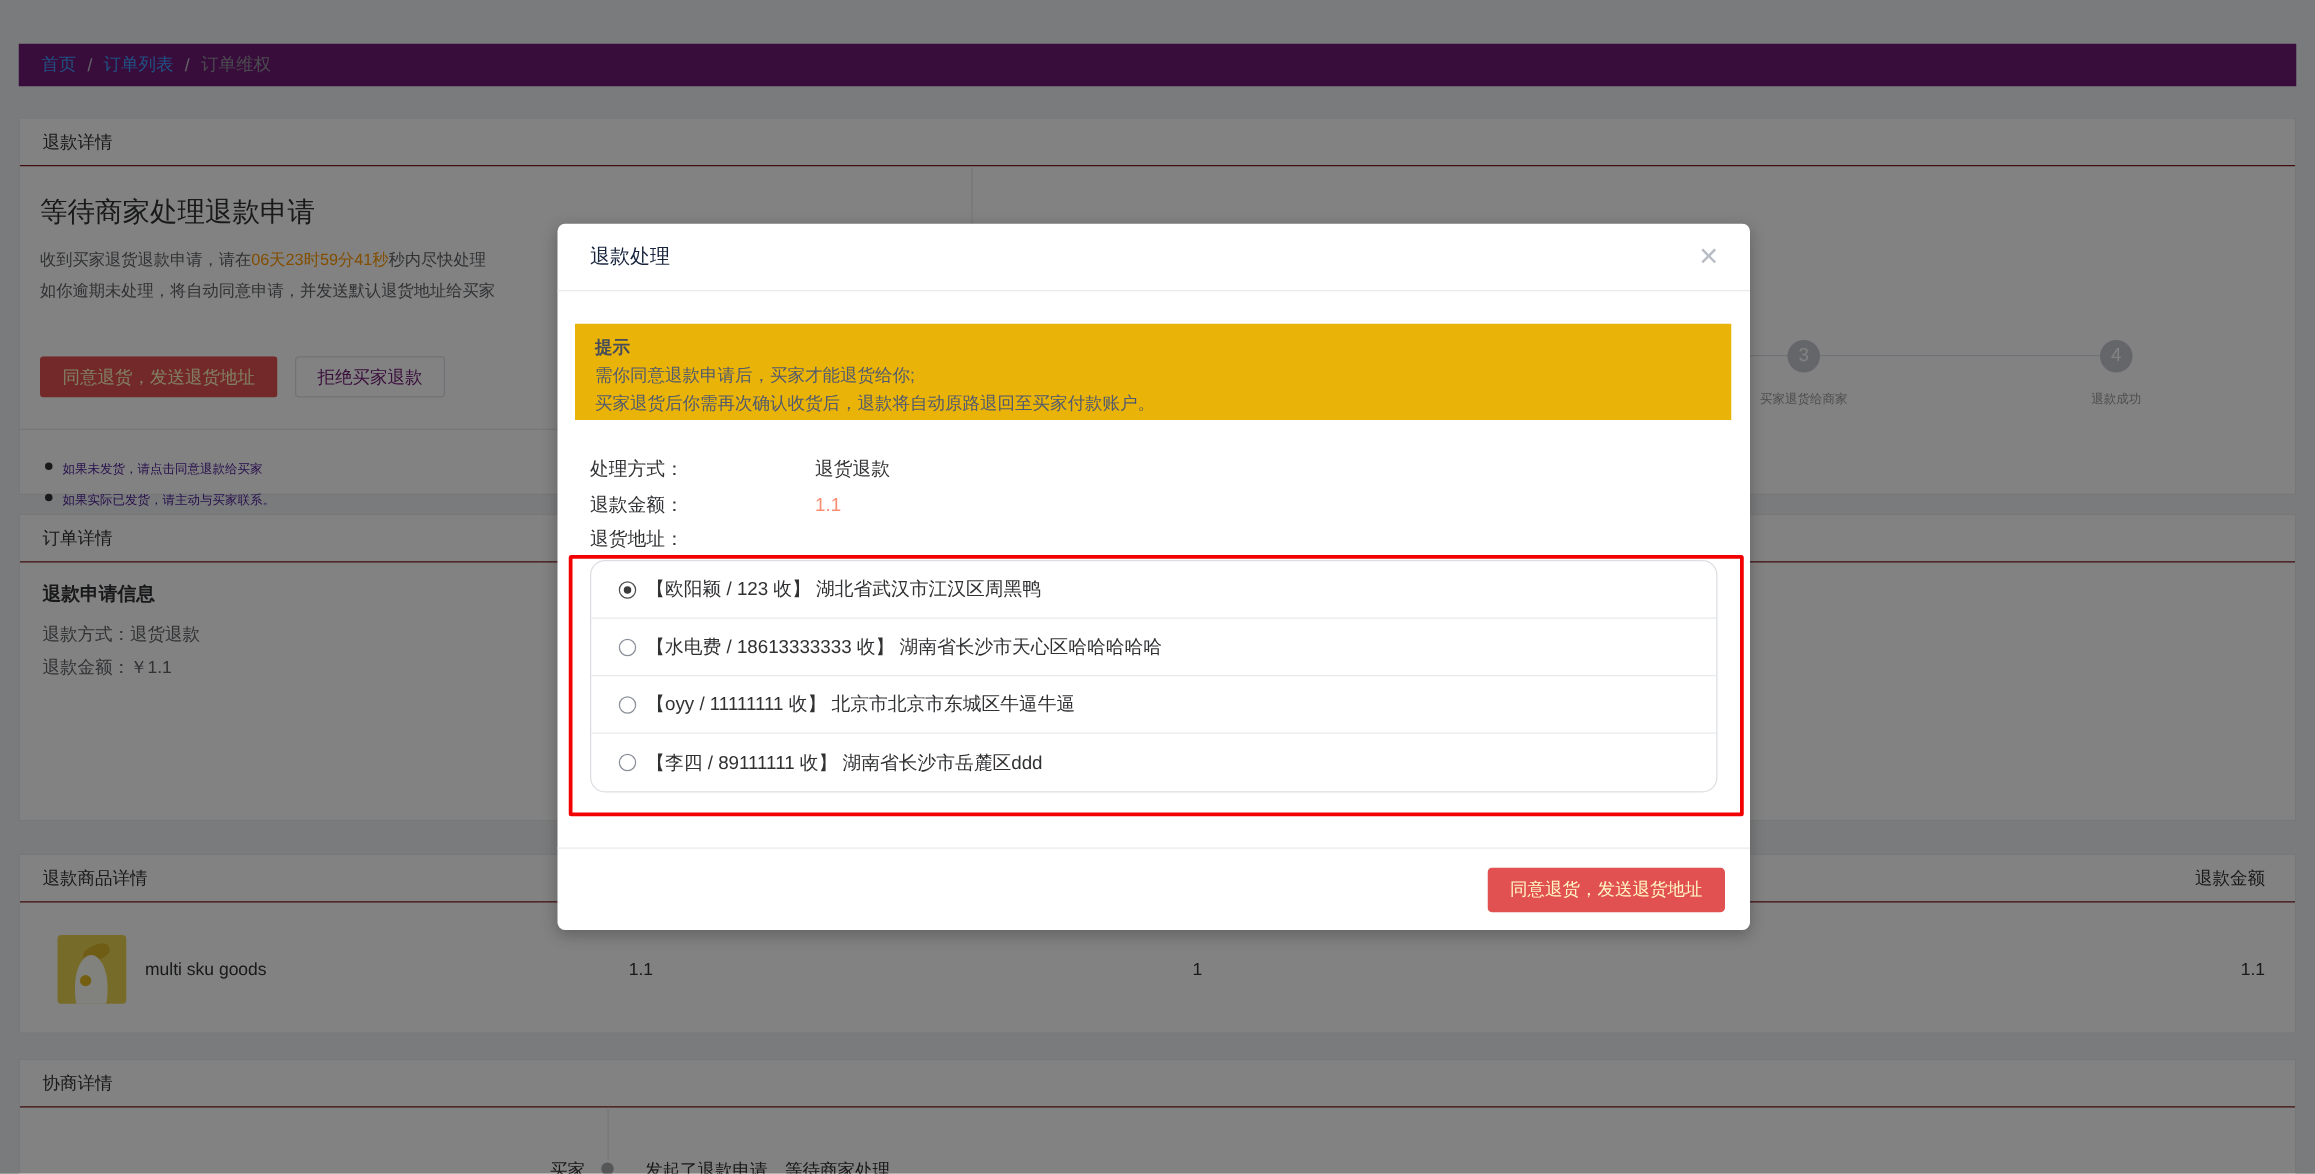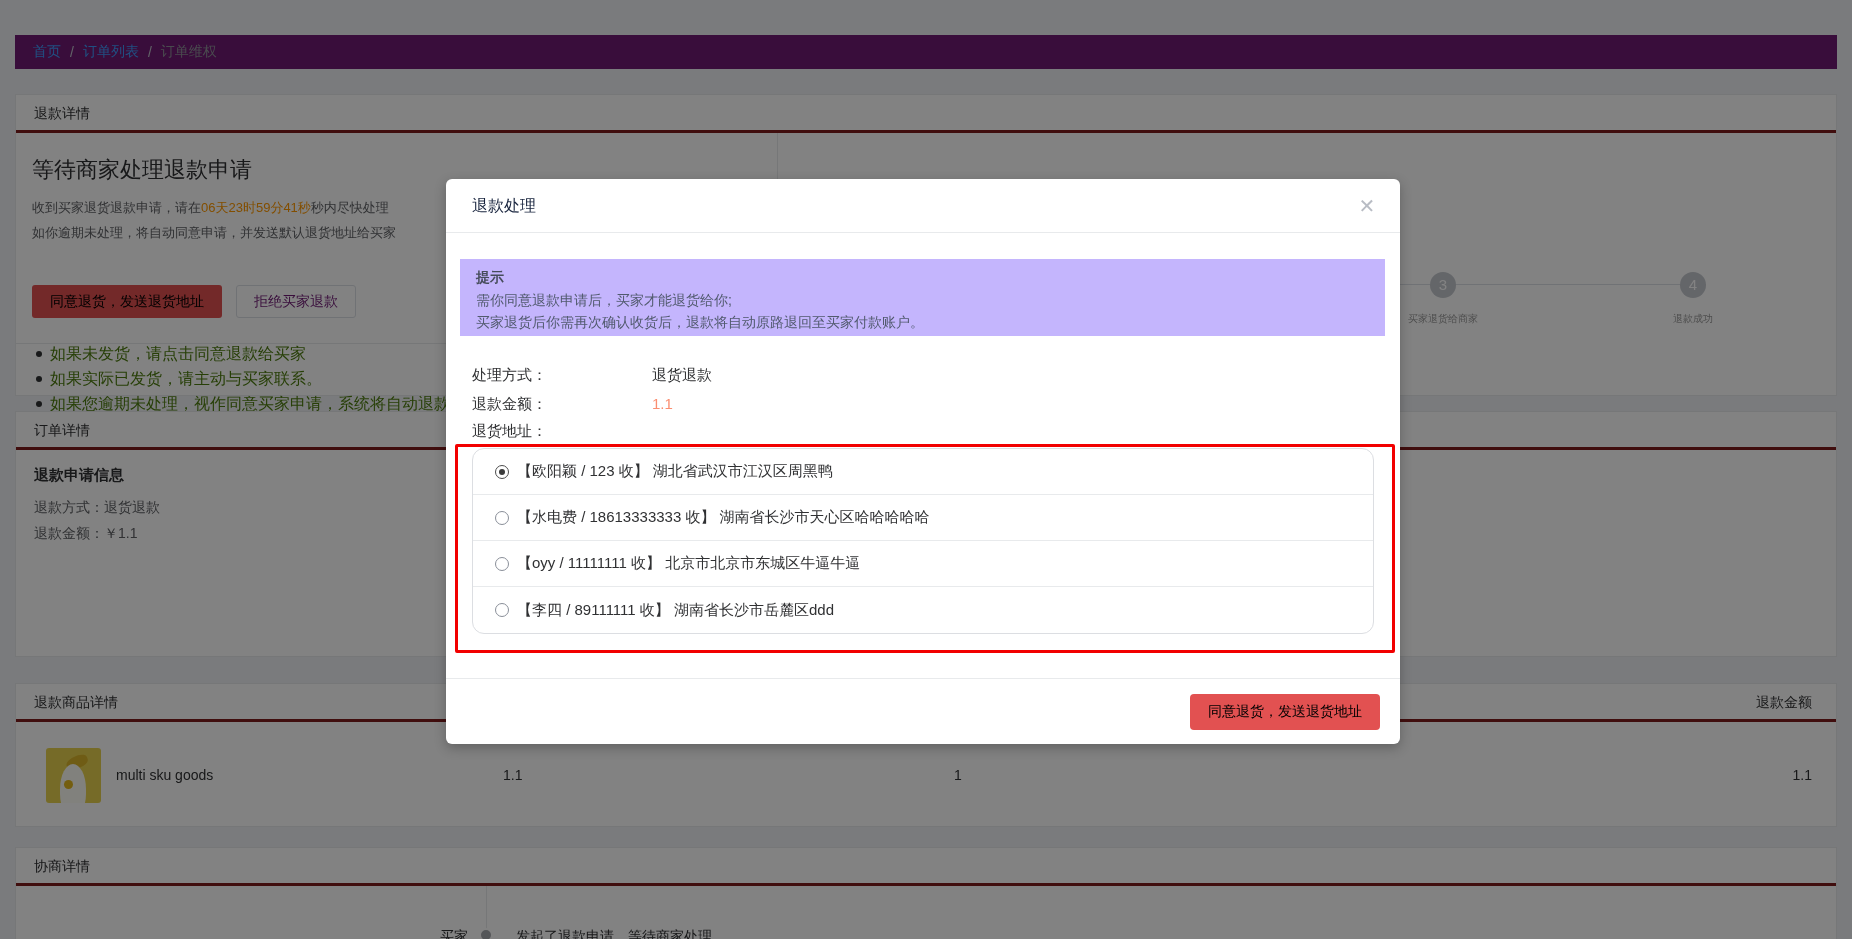--- a/index.html
+++ b/index.html
@@ -20,42 +20,42 @@
   .crumb-sep { color:#c0c4cc; margin:0 9px; }
   .crumb-current { color:#909399; }
 
   
   .card {
     position:absolute; left:15px; right:15px; background:#fff;
     border:1px solid #e8eaec;
   }
   .card-header {
     height:38px; line-height:37px; padding:0 18px;
-    border-bottom:3px solid #7f1d1d; font-size:14px; color:#303133;
+    border-bottom:1px solid #7f1d1d; font-size:14px; color:#303133;
     display:flex; justify-content:space-between;
   }
 
   
   #card-refund { top:94px; height:302px; }
   .refund-left { position:absolute; left:0; top:38px; width:761px; bottom:0; }
   .v-divider { position:absolute; left:761px; top:38px; bottom:0; width:1px; background:#e8eaec; }
   .status-title { font-size:22px; font-weight:500; color:#303133; padding:22px 0 0 16px; }
   .status-line { padding:0 0 0 16px; color:#606266; font-size:13px; }
   .status-line.l1 { margin-top:14px; }
   .status-line.l2 { margin-top:7px; }
   .countdown { color:#ff9900; }
   .btn-row { position:absolute; left:16px; top:152px; display:flex; }
   .btn {
     height:33px; padding:0 17px; font-size:14px; border-radius:3px;
     display:inline-flex; align-items:center; cursor:pointer; border:1px solid transparent;
   }
-  .btn-danger { background:#e25151; color:#000000; }
+  .btn-danger { background:#e25151; color:#fef9c3; }
   .btn-plain { background:#fff; color:#701a75; border-color:#dcdfe6; margin-left:14px; }
   .h-divider { position:absolute; left:0; right:0; top:210px; height:1px; background:#e8eaec; }
-  .tips { position:absolute; left:20px; top:208px; color:#4d7c0f; font-size:16px; line-height:25px; }
+  .tips { position:absolute; left:20px; top:230px; color:#4c1d95; font-size:10px; line-height:25px; }
   .tips .dot { display:inline-block; width:6px; height:6px; border-radius:50%;
     background:#303133; margin-right:8px; vertical-align:2px; }
 
   
   .steps-line { position:absolute; top:189px; left:940px; width:750px; height:1px; background:#dcdfe6; }
   .step-circle {
     position:absolute; top:177px; width:26px; height:26px; border-radius:50%;
     background:#c5c8ce; color:#fff; font-size:15px; text-align:center; line-height:26px;
   }
   .step-circle.active { background:#2d8cf0; width:22px; height:22px; top:179px; }
@@ -103,21 +103,21 @@
   .modal {
     position:absolute; left:446px; top:179px; width:954px; height:565px;
     background:#fff; border-radius:6px; z-index:100;
     box-shadow:0 4px 12px rgba(0,0,0,0.25);
   }
   .modal-header { height:54px; line-height:54px; padding:0 26px;
     border-bottom:1px solid #e8eaec; font-size:16px; font-weight:500; color:#17233d; }
   .modal-close { position:absolute; right:22px; top:16px; width:22px; height:22px;
     color:#b8bcc4; font-size:20px; line-height:22px; text-align:center; cursor:pointer; }
   .tip-box { position:absolute; left:14px; right:15px; top:80px; height:77px;
-    background:#c4b5fd; padding:10px 16px; }
+    background:#eab308; padding:10px 16px; }
   .tip-title { font-weight:bold; color:#464c5b; font-size:14px; }
   .tip-line { color:#515a6e; font-size:14px; margin-top:4px; line-height:18px; }
   .m-row { position:absolute; left:26px; color:#303133; font-size:15px; }
   .m-row .m-label { display:inline-block; width:180px; }
   .m-row.r1 { top:187px; }
   .m-row.r2 { top:216px; }
   .m-row.r3 { top:243px; }
   .m-amount { color:#fa8e71; }
   .addr-list { position:absolute; left:26px; top:269px; width:902px;
     border:1px solid #dcdee2; border-radius:12px; background:#fff; }

